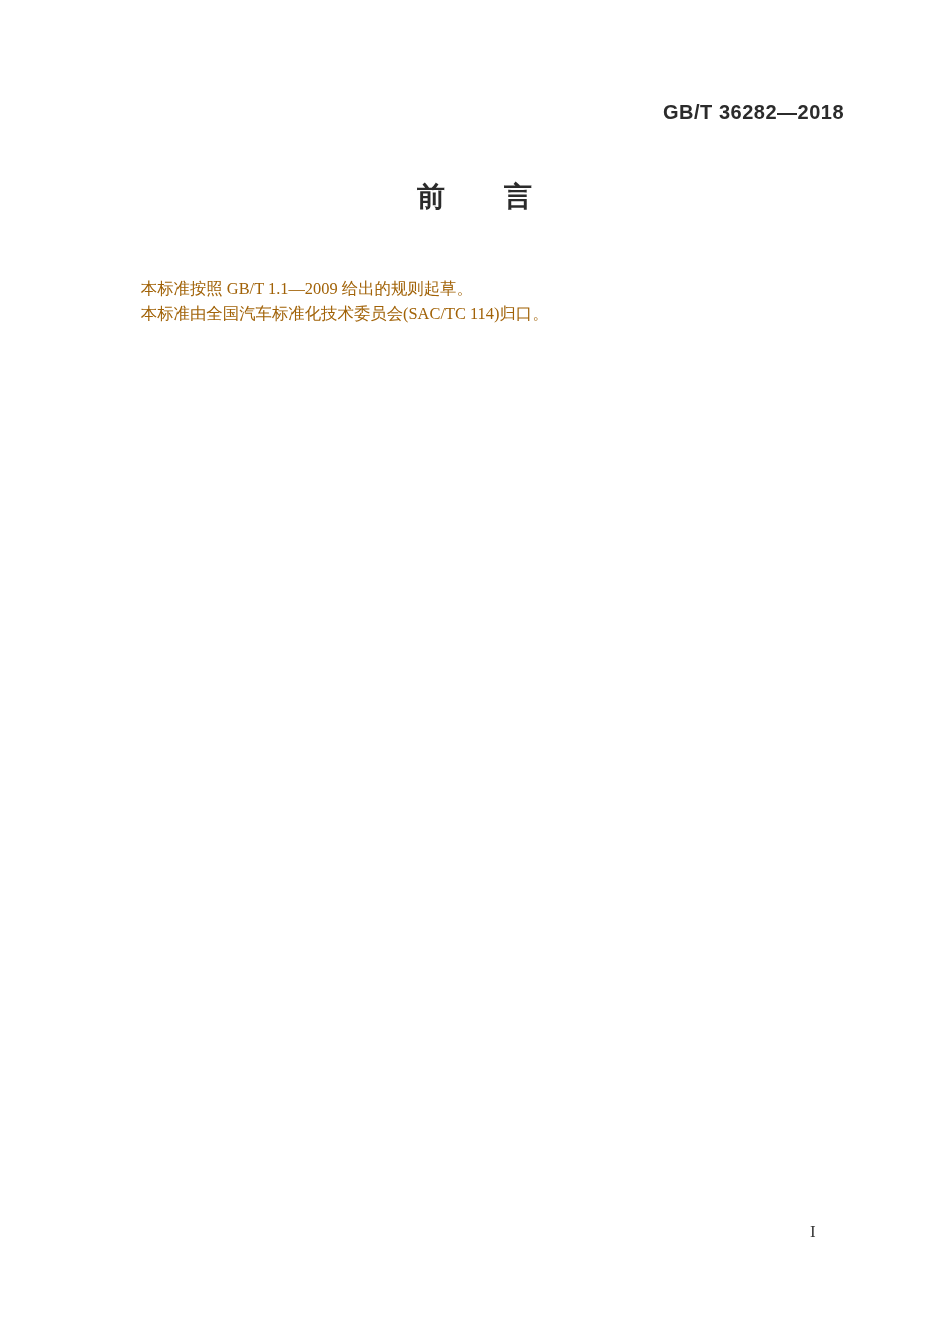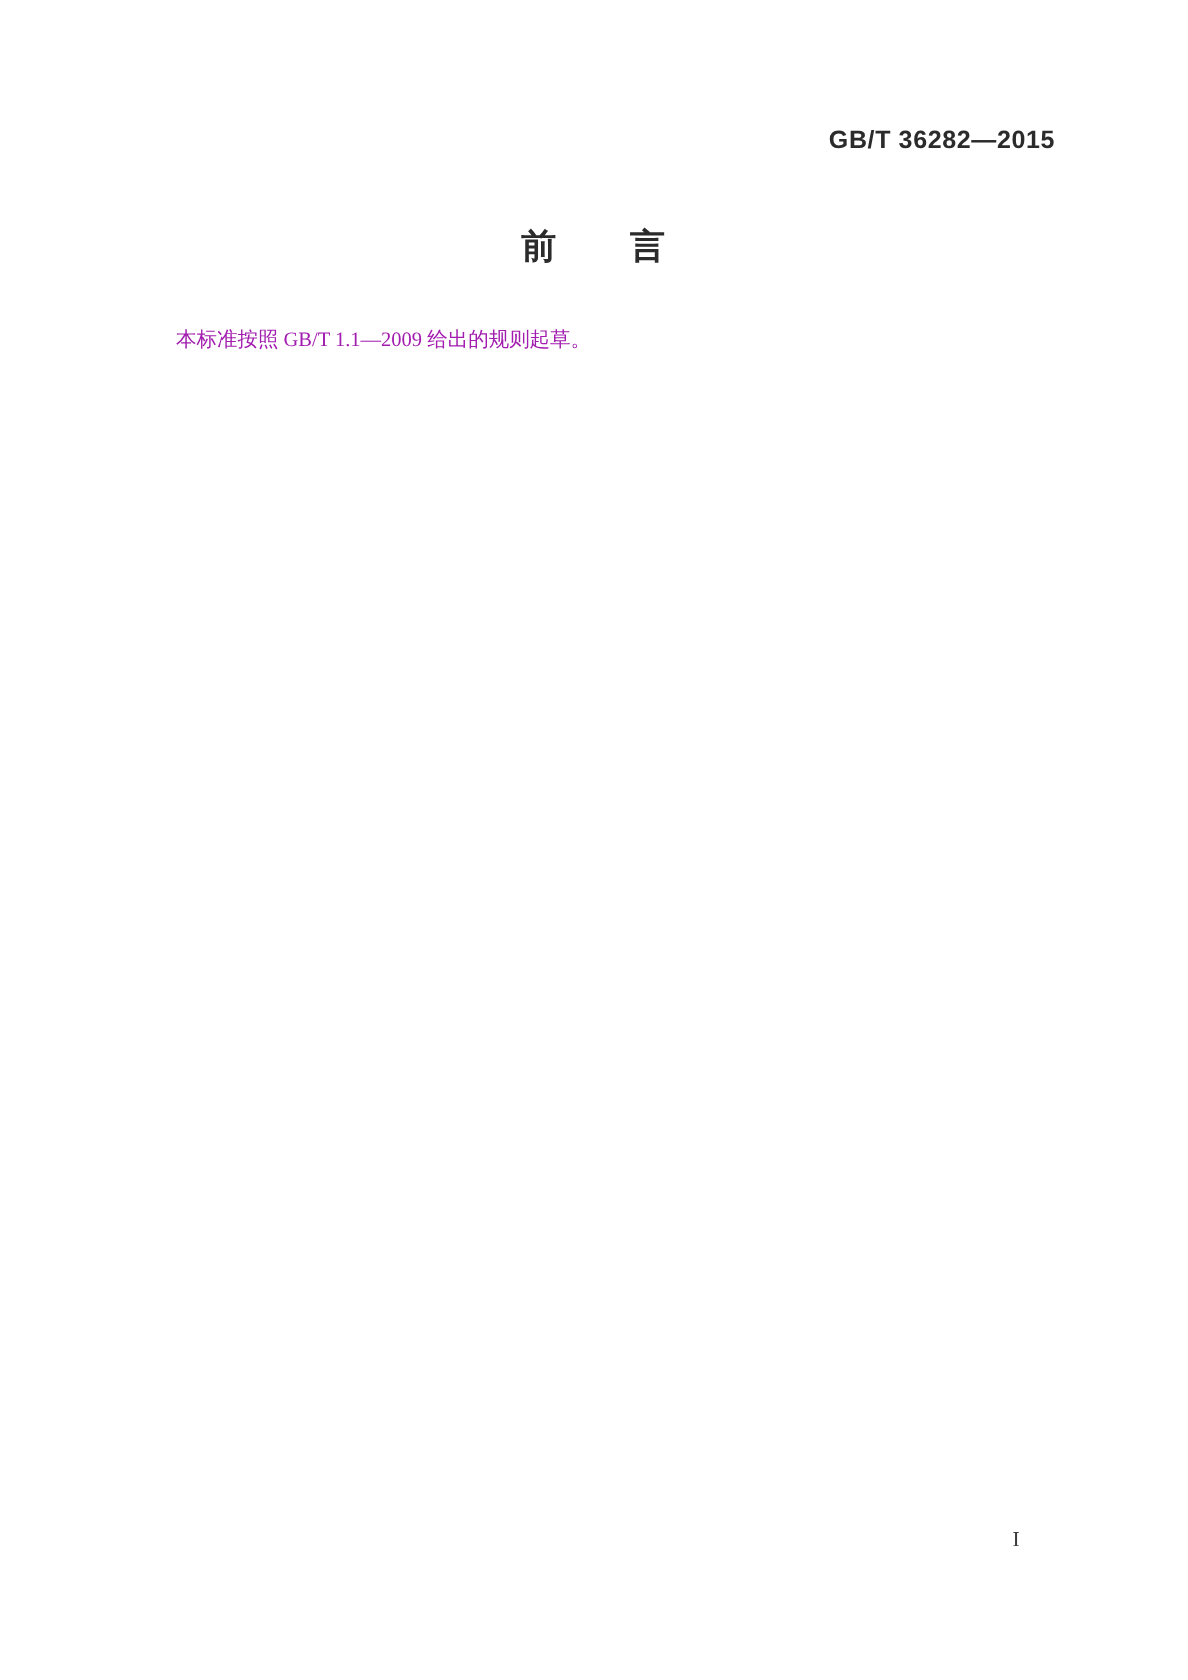--- a/index.html
+++ b/index.html
@@ -35,25 +35,25 @@
     text-align: center;
     font-family: "Liberation Sans", "DejaVu Sans", sans-serif;
     font-weight: 700;
     font-size: 28px;
     color: #2b2b2b;
     letter-spacing: 1px;
   }
   .body-text {
     position: absolute;
     left: 108px;
-    top: 259px;
+    top: 276px;
     width: 737px;
     font-size: 16.4px;
     line-height: 25px;
-    color: #a21caf;
+    color: #a16207;
     text-align: justify;
     text-justify: inter-ideograph;
   }
   .body-text p {
     margin: 0;
     text-indent: 2em;
   }
   .page-number {
     position: absolute;
     left: 810px;
@@ -61,23 +61,24 @@
     font-family: "Liberation Serif", "DejaVu Serif", serif;
     font-size: 17px;
     color: #3a3a3a;
   }
 </style>
 </head>
 <body>
 
 <div class="page">
 
-  <div class="header-code">GB/T 36282—2015</div>
+  <div class="header-code">GB/T 36282—2018</div>
 
   <h1 class="doc-title">前　　言</h1>
 
   <div class="body-text">
     <p>本标准按照 GB/T 1.1—2009 给出的规则起草。</p>
+    <p>本标准由全国汽车标准化技术委员会(SAC/TC 114)归口。</p>
   </div>
 
   <div class="page-number">I</div>
 
 </div>
 
 </body></html>

